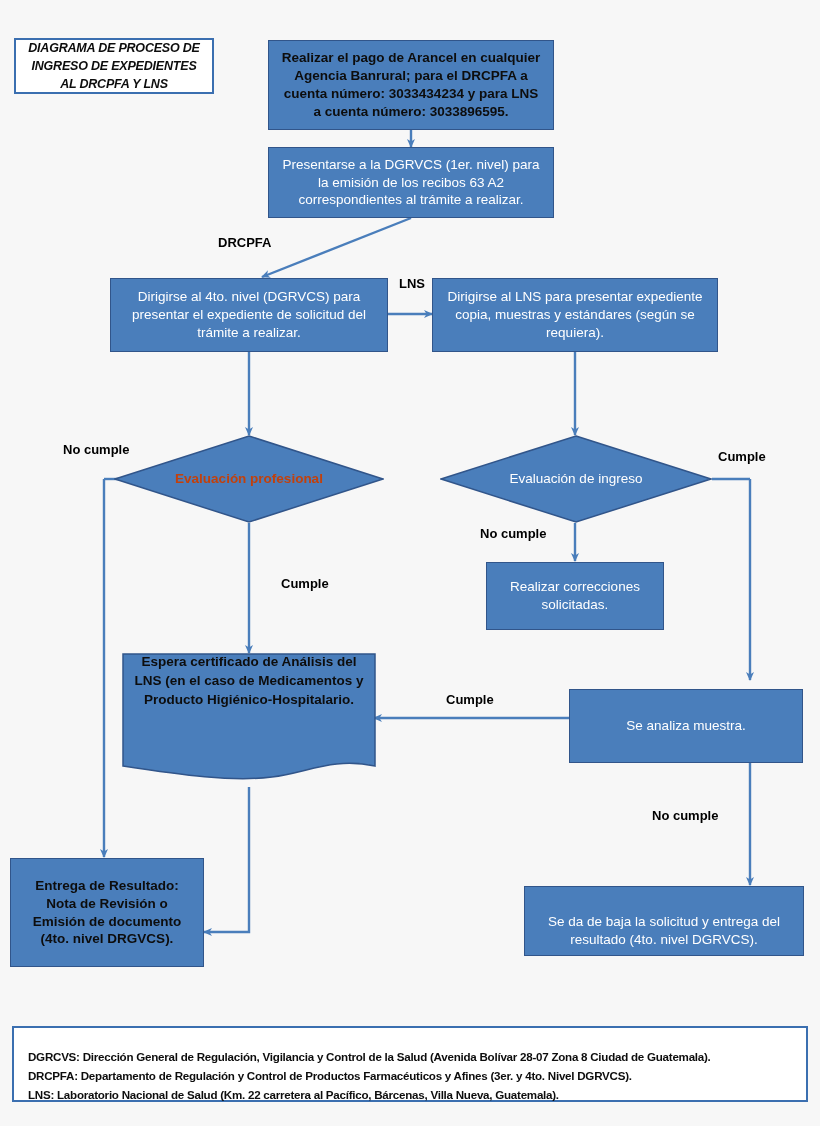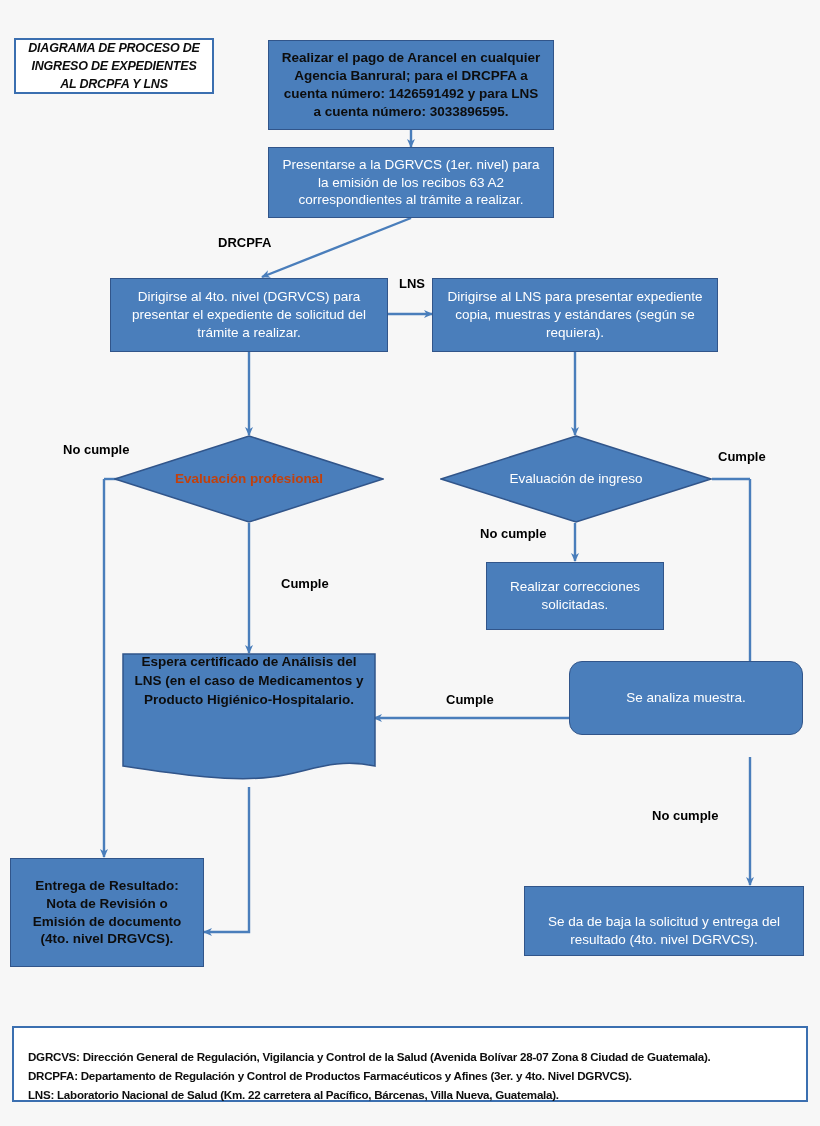--- a/index.html
+++ b/index.html
@@ -156,21 +156,21 @@
       <path d="M104,479 L135,479"></path>
       <path d="M750,479 L712,479"></path>
     </g>
   </svg>
 
   <div class="node titlebox" style="left:14px; top:38px; width:200px; height:56px;">
     <span>DIAGRAMA DE PROCESO DE INGRESO DE EXPEDIENTES AL DRCPFA Y LNS</span>
   </div>
 
   <div class="node proc bold" style="left:268px; top:40px; width:286px; height:90px;">
-    <span>Realizar el pago de Arancel en cualquier Agencia Banrural; para el DRCPFA a cuenta número: 1426591492 y para LNS a cuenta número: 3033896595.</span>
+    <span>Realizar el pago de Arancel en cualquier Agencia Banrural; para el DRCPFA a cuenta número: 3033434234 y para LNS a cuenta número: 3033896595.</span>
   </div>
 
   <div class="node proc" style="left:268px; top:147px; width:286px; height:71px;">
     <span>Presentarse a la DGRVCS (1er. nivel) para la emisión de los recibos 63 A2 correspondientes al trámite a realizar.</span>
   </div>
 
   <div class="node proc" style="left:110px; top:278px; width:278px; height:74px;">
     <span>Dirigirse al 4to. nivel (DGRVCS) para presentar el expediente de solicitud del trámite a realizar.</span>
   </div>
 
@@ -202,21 +202,21 @@
 
   <div class="docshape" style="left:122px; top:653px; width:254px; height:134px;">
     <svg width="254" height="134" viewBox="0 0 254 134">
       <path d="M1,1 L253,1 L253,113 C210,104 185,120 150,124 C110,129 60,122 1,113 Z" fill="#4A7EBB" stroke="#31558A" stroke-width="1.5"></path>
     </svg>
     <div class="doc-label">
       <span>Espera certificado de Análisis del LNS (en el caso de Medicamentos y Producto Higiénico-Hospitalario.</span>
     </div>
   </div>
 
-  <div class="node proc" style="left:569px; top:661px; width:234px; height:74px;border-radius:13px;">
+  <div class="node proc" style="left:569px; top:689px; width:234px; height:74px;">
     <span>Se analiza muestra.</span>
   </div>
 
   <div class="node proc bold" style="left:10px; top:858px; width:194px; height:109px;">
     <span>Entrega de Resultado: Nota de Revisión o Emisión de documento (4to. nivel DRGVCS).</span>
   </div>
 
   <div class="node proc" style="left:524px; top:886px; width:280px; height:70px;align-items:flex-end;">
     <span>Se da de baja la solicitud y entrega del resultado (4to. nivel DGRVCS).</span>
   </div>

